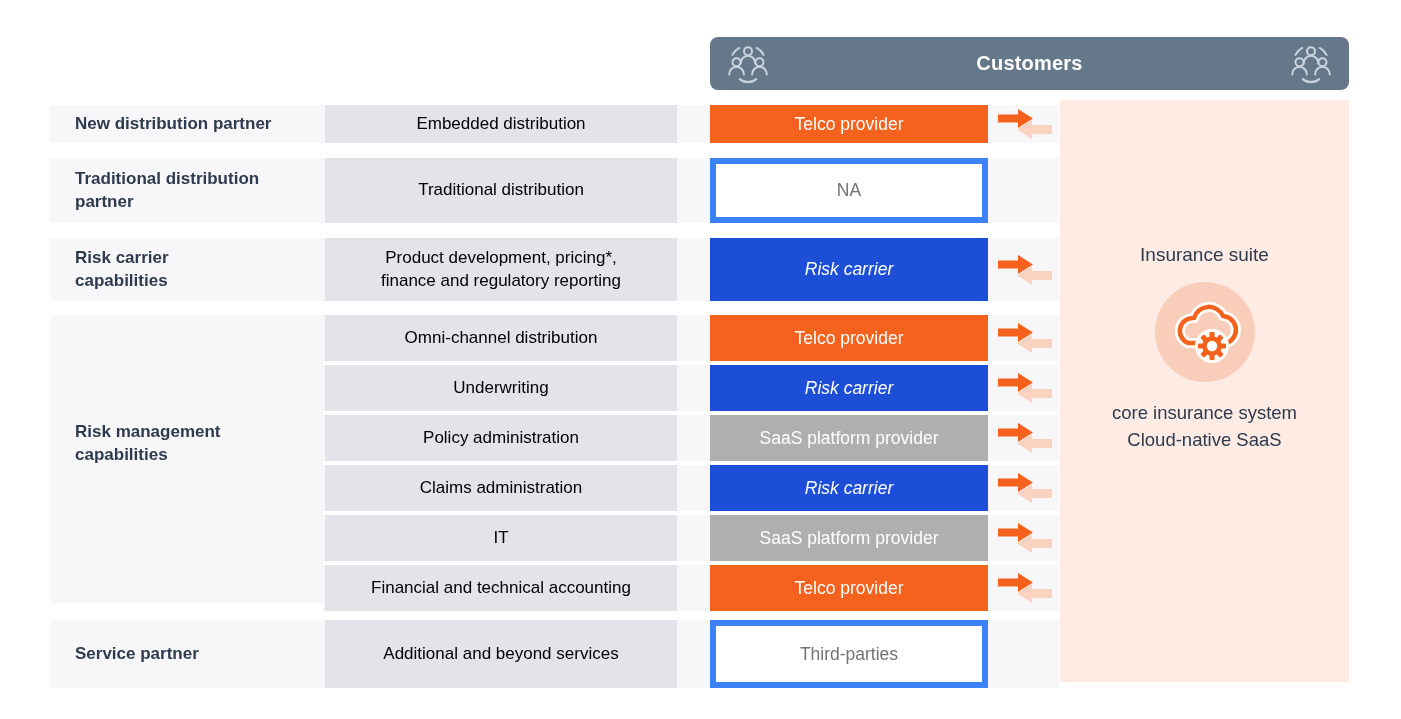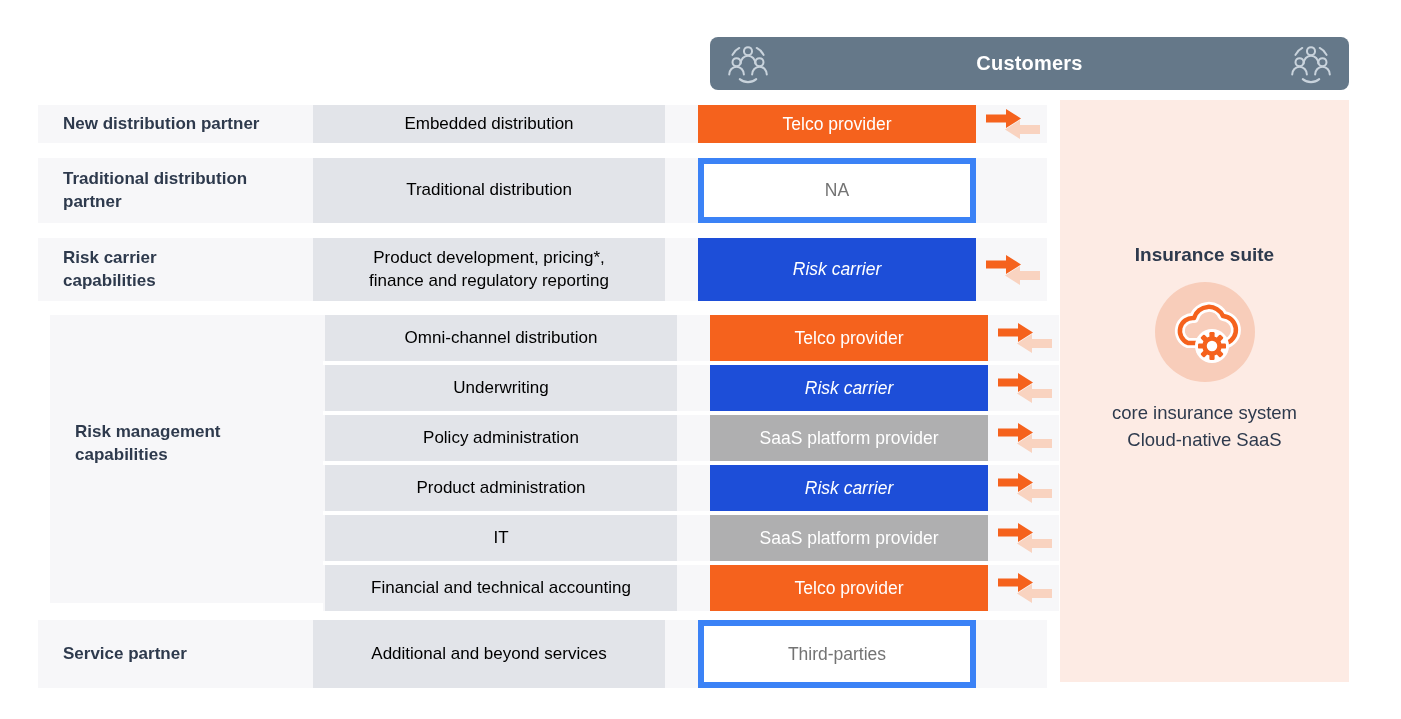--- a/index.html
+++ b/index.html
@@ -14,21 +14,21 @@
     display:flex;align-items:center;justify-content:space-between;
     padding:12px 16px;box-sizing:border-box;
   }
   .header .title{
     position:absolute;left:0;right:0;text-align:center;
     color:#ffffff;font-weight:bold;font-size:20px;letter-spacing:.2px;
   }
   .people-icon{width:44px;height:40px;display:block;}
   
   .row{
-    position:absolute;left:38px;width:1009px;background:#F7F7F9;
+    position:absolute;left:50px;width:1009px;background:#F7F7F9;
     display:flex;align-items:center;
   }
   .label{
     padding-left:25px;font-weight:bold;font-size:17px;line-height:1.33;color:#2E3A4D;
   }
   .label.narrow{max-width:190px;}
   .cell{
     position:absolute;left:275px;width:352px;top:0;bottom:0;background:#E2E4E9;
     display:flex;align-items:center;justify-content:center;
     color:#000000;font-size:17px;text-align:center;line-height:1.3;
@@ -57,21 +57,21 @@
   }
   .subrow .cell{left:2px;width:352px;}
   .subrow .pbox{left:387px;}
   .subrow .arrows{left:675px;}
   
   .panel{
     position:absolute;left:1060px;top:100px;width:289px;height:582px;background:#FDEBE4;
     display:flex;flex-direction:column;align-items:center;
     padding-top:144px;box-sizing:border-box;
   }
-  .panel .ptitle{font-size:19px;font-weight:bold;color:#2E3A4D;}
+  .panel .ptitle{font-size:19px;font-weight:normal;color:#2E3A4D;}
   .cloud-badge{
     width:100px;height:100px;border-radius:50%;background:#F8CDBA;margin-top:16px;
     display:flex;align-items:center;justify-content:center;
   }
   .panel .psub{
     margin-top:18px;font-size:18.5px;color:#2E3A4D;text-align:center;line-height:1.45;
   }
   .psub span{display:block;}
 </style>
 </head>
@@ -191,21 +191,21 @@
     <div class="arrows">
       <svg viewBox="0 0 54 32" width="54" height="32">
         <path fill="#F9D3C0" d="M54 17 H34 V12 L19 21.5 L34 31 V26 H54 Z"></path>
         <path fill="#F5621D" d="M0 6.5 H20 V1 L35 10.5 L20 20 V14.5 H0 Z"></path>
       </svg>
     </div>
   </div>
 
   <div class="subrow" style="top:465px;">
     <div class="cell">
-        <span>Product administration</span>
+        <span>Claims administration</span>
       </div>
     <div class="pbox risk">
         <span>Risk carrier</span>
       </div>
     <div class="arrows">
       <svg viewBox="0 0 54 32" width="54" height="32">
         <path fill="#F9D3C0" d="M54 17 H34 V12 L19 21.5 L34 31 V26 H54 Z"></path>
         <path fill="#F5621D" d="M0 6.5 H20 V1 L35 10.5 L20 20 V14.5 H0 Z"></path>
       </svg>
     </div>

